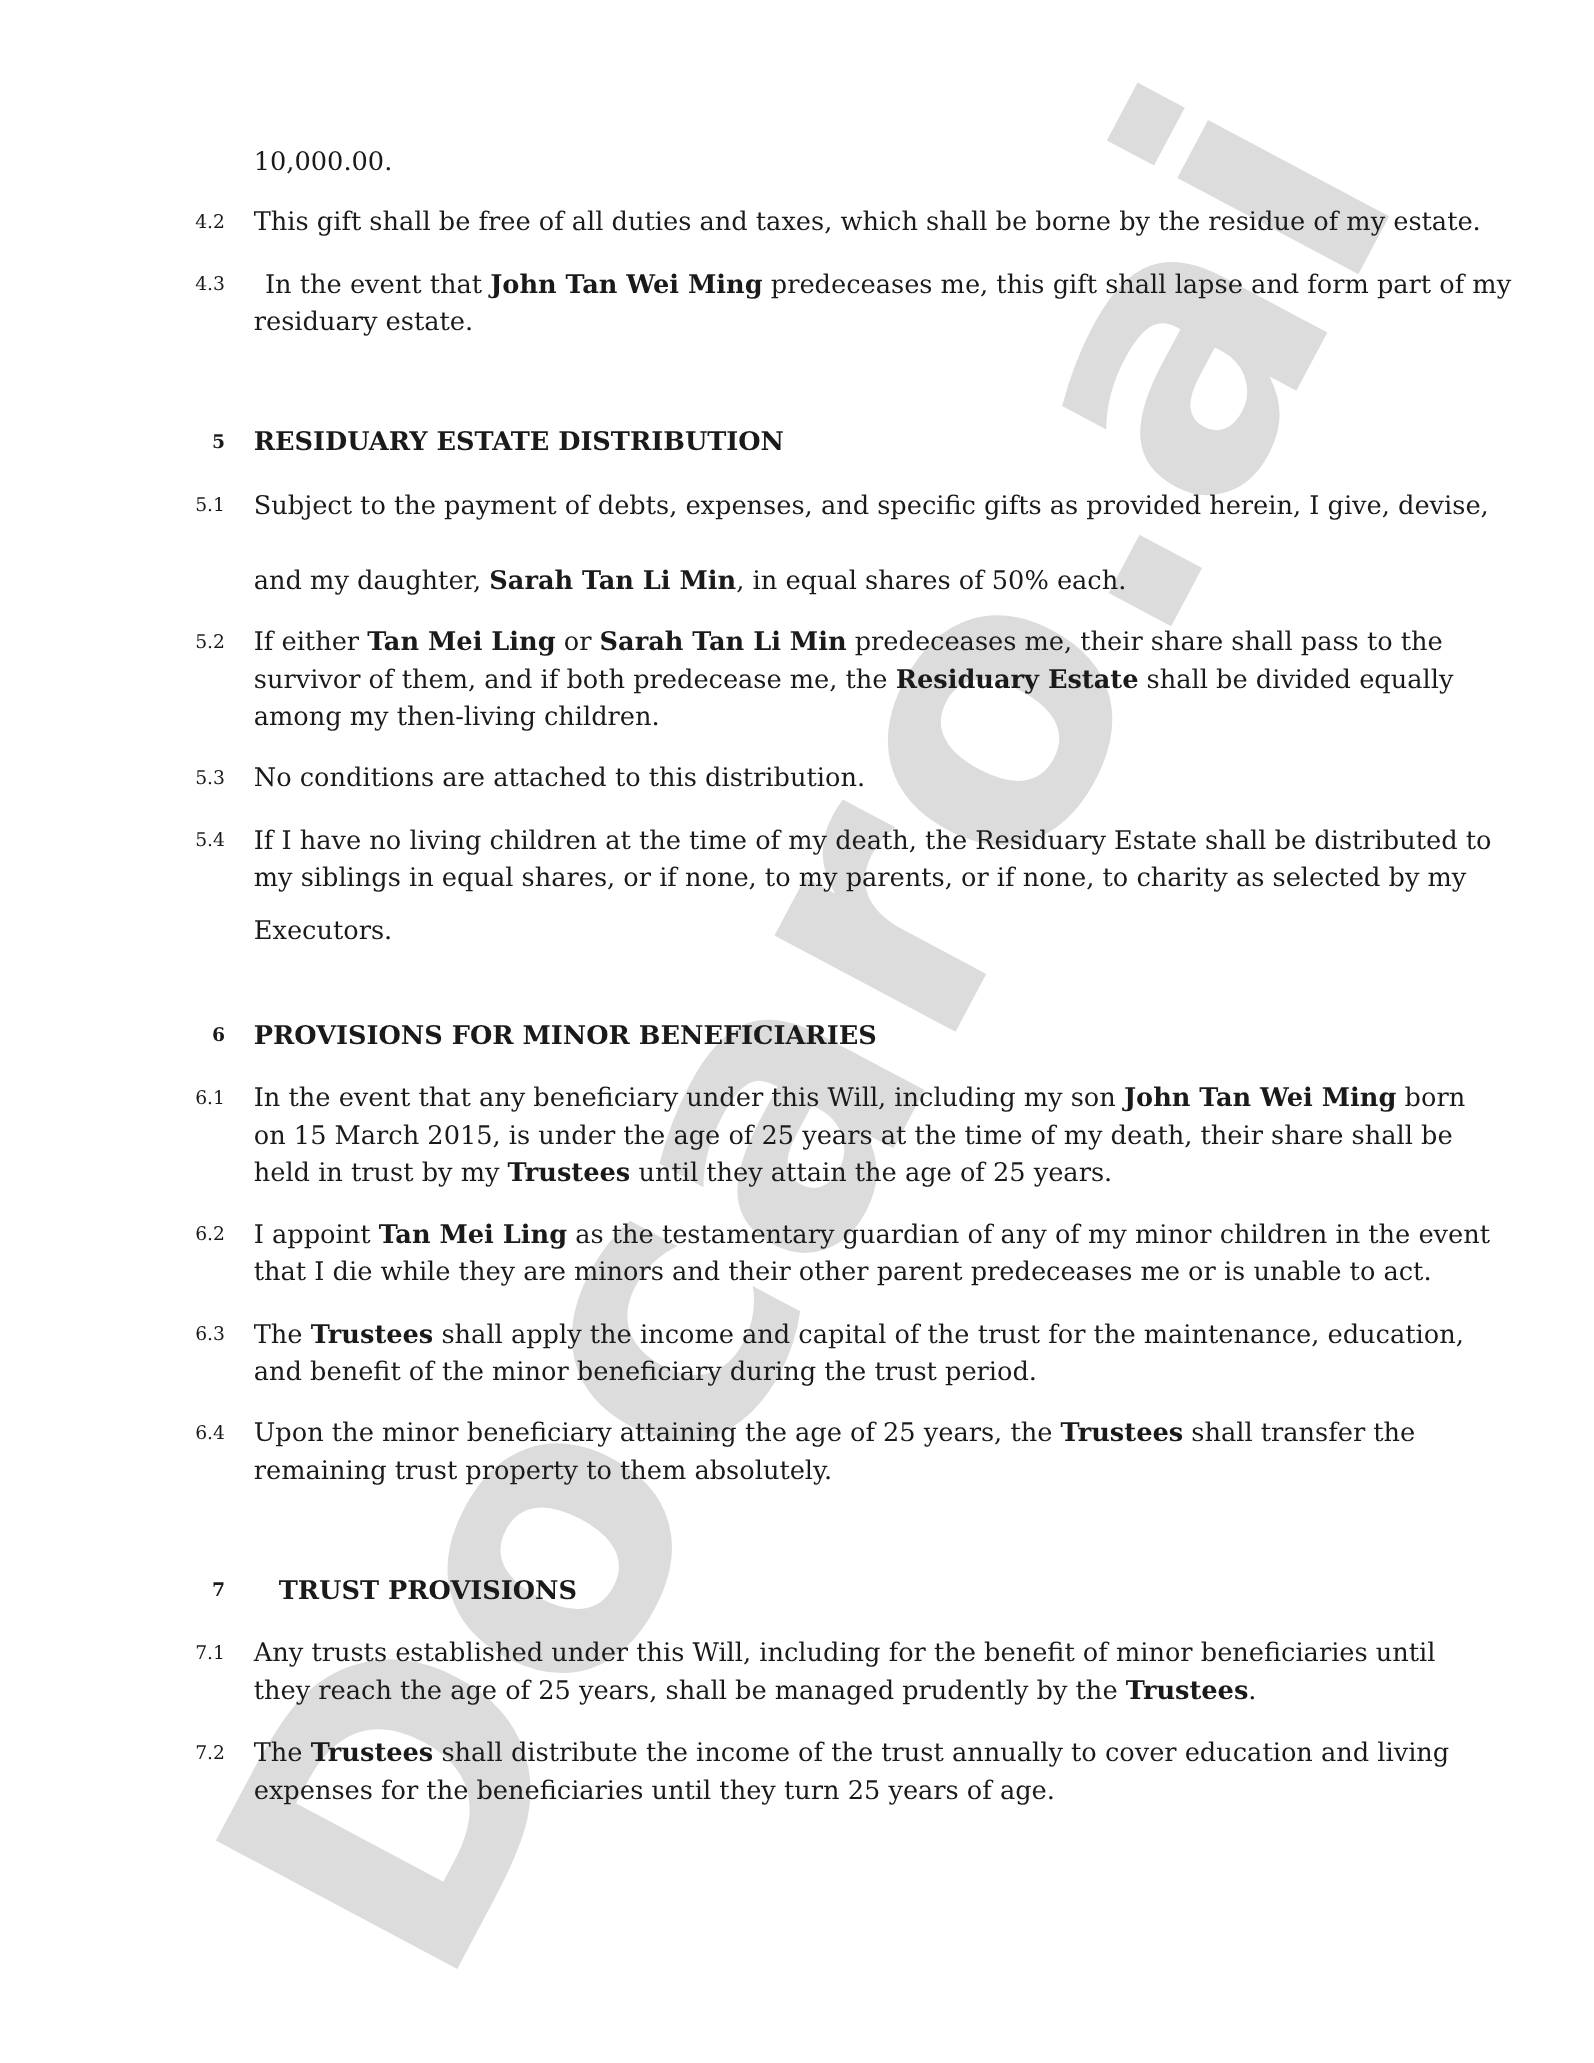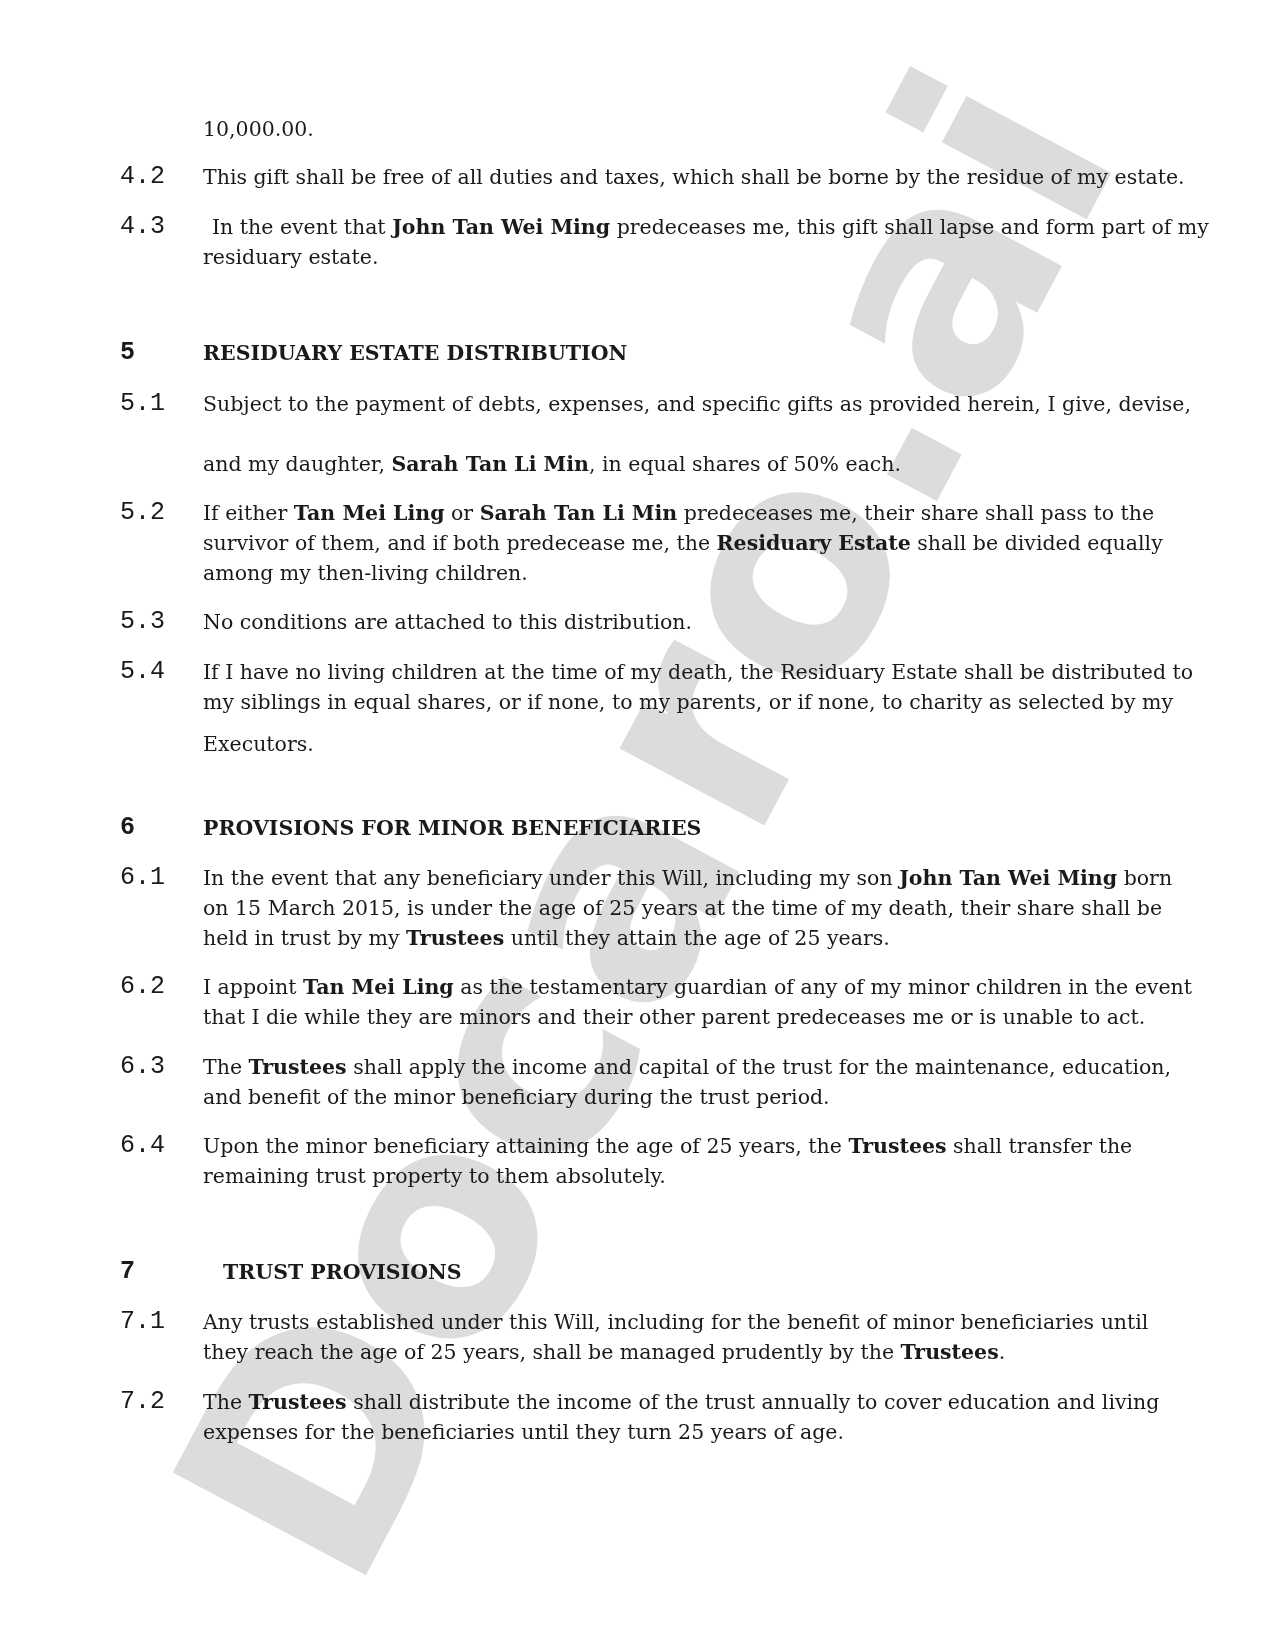--- a/index.html
+++ b/index.html
@@ -1,20 +1,20 @@
 <!DOCTYPE html>
 <html><head>
   <meta charset="utf-8">
   <style>
     html, body { margin: 0; padding: 0; background: #ffffff; }
     body { width: 1275px; height: 1650px; position: relative; overflow: hidden; font-family: "DejaVu Serif", serif; color: #1a1a1a; }
     .watermark { position: absolute; left: 648px; top: 825px; transform: translate(-50%, -50%) rotate(-62deg); font-family: "DejaVu Sans", sans-serif; font-weight: bold; font-size: 300px; color: #dcdcdc; letter-spacing: 4px; white-space: nowrap; z-index: 0; user-select: none; line-height: 1; }
     .page { position: absolute; left: 0; top: 0; width: 1275px; height: 1238px; z-index: 1; }
     .line { position: absolute; font-size: 20.5px; line-height: 30.5px; white-space: nowrap; }
-    .num { position: absolute; width: 60px; font-size: 25px; line-height: 30.5px; font-family: Liberation Mono, monospace; }
+    .num { position: absolute; width: 60px; text-align: right; font-size: 15px; line-height: 30.5px; }
     .heading-num { font-weight: bold; }
     .heading { font-weight: bold; text-align: center; }
     b { font-weight: bold; }
   </style>
 </head>
 <body>
 
 <div class="watermark">Docaro.ai</div>
 
 <div class="page">

